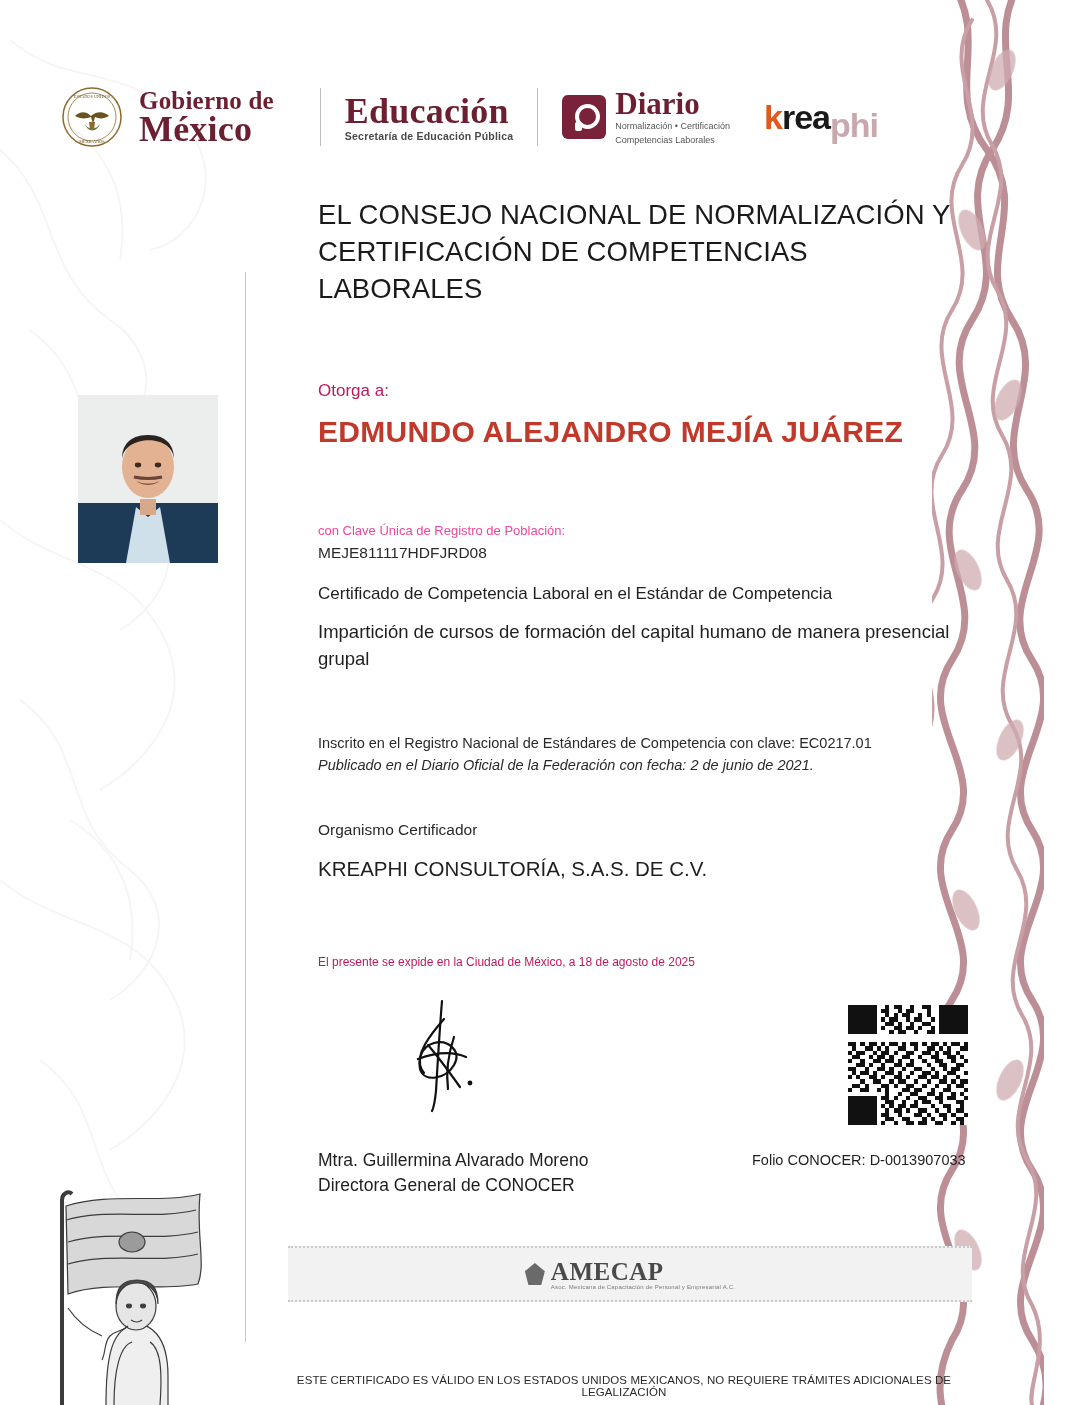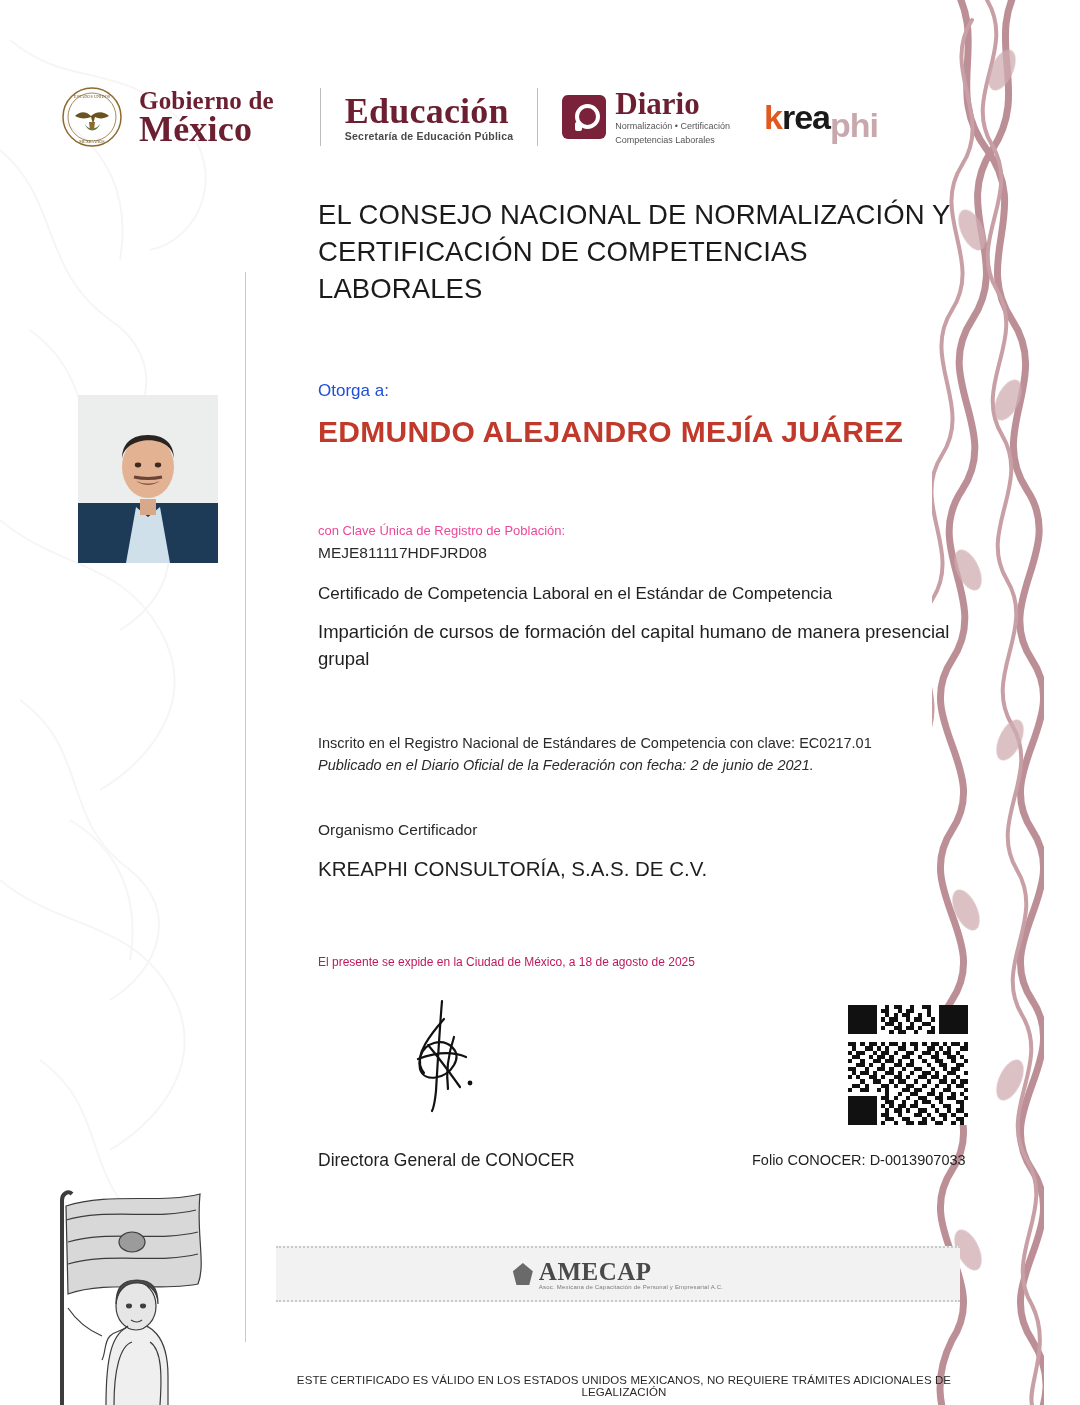--- a/index.html
+++ b/index.html
@@ -203,21 +203,21 @@
   }
   .title {
     font-size: 27.5px;
     line-height: 1.35;
     color: #1a1a1a;
     letter-spacing: .1px;
   }
   .otorga {
     margin-top: 74px;
     font-size: 17px;
-    color: #1d4ed8;
+    color: #be185d;
   }
   .holder-name {
     margin-top: 14px;
     font-size: 30px;
     font-weight: 700;
     color: #c0392b;
     letter-spacing: .3px;
   }
   .curp-label {
     margin-top: 74px;
@@ -298,21 +298,21 @@
     position: absolute;
     left: 752px;
     top: 1152px;
     font-size: 14.5px;
     color: #1f1f1f;
   }
 
   
   .amecap-band {
     position: absolute;
-    left: 276px;
+    left: 288px;
     top: 1246px;
     width: 684px;
     height: 52px;
     background: #f2f2f2;
     border-top: 2px dotted #c9c9c9;
     border-bottom: 2px dotted #c9c9c9;
     display: flex;
     align-items: center;
     justify-content: center;
   }
@@ -503,20 +503,21 @@
       <path d="M52,6 C50,30 48,62 46,96 C45,106 44,112 42,116"></path>
       <path d="M54,24 C40,40 26,58 30,74 C34,88 56,84 64,70 C72,56 58,44 44,48 C30,52 26,68 34,78"></path>
       <path d="M28,64 C44,58 62,56 76,62"></path>
       <path d="M38,50 C50,64 60,78 70,92"></path>
       <path d="M64,42 C58,60 56,78 58,94"></path>
     </g>
     <circle cx="80" cy="88" r="2.4" fill="#111"></circle>
   </svg>
 
   <div class="sign-name">
+    <div>Mtra. Guillermina Alvarado Moreno</div>
     <div>Directora General de CONOCER</div>
   </div>
 
   <svg class="qr" viewBox="0 0 29 29" shape-rendering="crispEdges" aria-hidden="true">
     <rect width="29" height="29" fill="#ffffff"></rect>
     <g fill="#111111">
       <path d="M0,0h7v7h-7z M1,1h5v5h-5z"></path>
       <rect x="2" y="2" width="3" height="3"></rect>
       <path d="M22,0h7v7h-7z M23,1h5v5h-5z"></path>
       <rect x="24" y="2" width="3" height="3"></rect>

